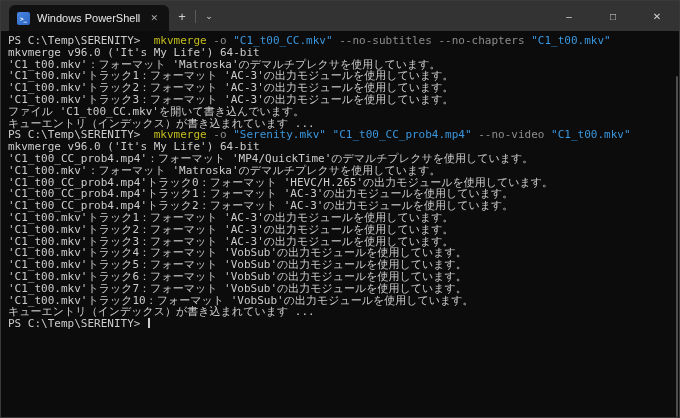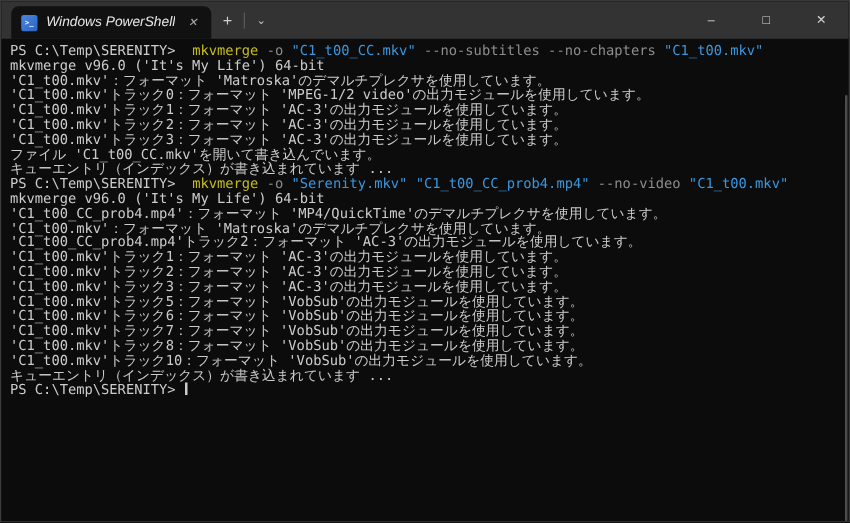--- a/index.html
+++ b/index.html
@@ -7,21 +7,21 @@
     position:relative; width:680px; height:418px; box-sizing:border-box;
     background:#0c0c0c; border:1px solid #3a3a3a;
     font-family:"Liberation Sans", sans-serif;
     display:flex; flex-direction:column; overflow:hidden;
   }
   
   .titlebar { height:30px; flex:0 0 30px; background:#333333; display:flex; align-items:stretch; }
   .tab {
     margin:4px 0 0 8px; width:160px; background:#111111;
     border-radius:6px 6px 0 0; display:flex; align-items:center;
-    padding:0 8px; gap:7px; box-sizing:border-box; cursor:default;font-style:italic;
+    padding:0 8px; gap:7px; box-sizing:border-box; cursor:default;
   }
   .ps-icon {
     width:13px; height:13px; flex:0 0 13px; border-radius:2px;
     background:linear-gradient(135deg,#4a86e0,#2b64c4);
     color:#ffffff; font-size:6px; font-weight:bold;
     font-family:"DejaVu Sans Mono", monospace;
     display:flex; align-items:center; justify-content:center;
   }
   .tab-title { color:#e8e8e8; font-size:11px; white-space:nowrap; overflow:hidden; flex:1; }
   .tab-close { color:#ababab; font-size:9px; padding:2px 3px; }
@@ -80,36 +80,37 @@
     <div class="win-btn">
       <span>✕</span>
     </div>
   </div>
 
   <div class="terminal">
     <div class="scrollbar-thumb"></div>
   <div class="line"><span class="c-w">PS C:\Temp\SERENITY&gt;  </span><span class="c-y">mkvmerge</span><span class="c-g"> -o </span><span class="c-b">"C1_t00_CC.mkv"</span><span class="c-g"> --no-subtitles --no-chapters </span><span class="c-b">"C1_t00.mkv"</span></div>
       <div class="line"><span class="c-w">mkvmerge v96.0 ('It's My Life') 64-bit</span></div>
       <div class="line"><span class="c-w">'C1_t00.mkv'：フォーマット 'Matroska'のデマルチプレクサを使用しています。</span></div>
-      <div class="line"><span class="c-w">'C1_t00.mkv'トラック0：フォーマット 'MPEG-1/2 video'の出力モジュールを使用しています。</span></div>
       <div class="line"><span class="c-w">'C1_t00.mkv'トラック1：フォーマット 'AC-3'の出力モジュールを使用しています。</span></div>
       <div class="line"><span class="c-w">'C1_t00.mkv'トラック2：フォーマット 'AC-3'の出力モジュールを使用しています。</span></div>
       <div class="line"><span class="c-w">'C1_t00.mkv'トラック3：フォーマット 'AC-3'の出力モジュールを使用しています。</span></div>
       <div class="line"><span class="c-w">ファイル 'C1_t00_CC.mkv'を開いて書き込んでいます。</span></div>
       <div class="line"><span class="c-w">キューエントリ（インデックス）が書き込まれています ...</span></div>
       <div class="line"><span class="c-w">PS C:\Temp\SERENITY&gt;  </span><span class="c-y">mkvmerge</span><span class="c-g"> -o </span><span class="c-b">"Serenity.mkv"</span><span class="c-w"> </span><span class="c-b">"C1_t00_CC_prob4.mp4"</span><span class="c-g"> --no-video </span><span class="c-b">"C1_t00.mkv"</span></div>
       <div class="line"><span class="c-w">mkvmerge v96.0 ('It's My Life') 64-bit</span></div>
       <div class="line"><span class="c-w">'C1_t00_CC_prob4.mp4'：フォーマット 'MP4/QuickTime'のデマルチプレクサを使用しています。</span></div>
       <div class="line"><span class="c-w">'C1_t00.mkv'：フォーマット 'Matroska'のデマルチプレクサを使用しています。</span></div>
+      <div class="line"><span class="c-w">'C1_t00_CC_prob4.mp4'トラック0：フォーマット 'HEVC/H.265'の出力モジュールを使用しています。</span></div>
+      <div class="line"><span class="c-w">'C1_t00_CC_prob4.mp4'トラック1：フォーマット 'AC-3'の出力モジュールを使用しています。</span></div>
       <div class="line"><span class="c-w">'C1_t00_CC_prob4.mp4'トラック2：フォーマット 'AC-3'の出力モジュールを使用しています。</span></div>
       <div class="line"><span class="c-w">'C1_t00.mkv'トラック1：フォーマット 'AC-3'の出力モジュールを使用しています。</span></div>
       <div class="line"><span class="c-w">'C1_t00.mkv'トラック2：フォーマット 'AC-3'の出力モジュールを使用しています。</span></div>
       <div class="line"><span class="c-w">'C1_t00.mkv'トラック3：フォーマット 'AC-3'の出力モジュールを使用しています。</span></div>
+      <div class="line"><span class="c-w">'C1_t00.mkv'トラック4：フォーマット 'VobSub'の出力モジュールを使用しています。</span></div>
       <div class="line"><span class="c-w">'C1_t00.mkv'トラック5：フォーマット 'VobSub'の出力モジュールを使用しています。</span></div>
       <div class="line"><span class="c-w">'C1_t00.mkv'トラック6：フォーマット 'VobSub'の出力モジュールを使用しています。</span></div>
       <div class="line"><span class="c-w">'C1_t00.mkv'トラック7：フォーマット 'VobSub'の出力モジュールを使用しています。</span></div>
-      <div class="line"><span class="c-w">'C1_t00.mkv'トラック8：フォーマット 'VobSub'の出力モジュールを使用しています。</span></div>
       <div class="line"><span class="c-w">'C1_t00.mkv'トラック10：フォーマット 'VobSub'の出力モジュールを使用しています。</span></div>
       <div class="line"><span class="c-w">キューエントリ（インデックス）が書き込まれています ...</span></div>
       <div class="line"><span class="c-w">PS C:\Temp\SERENITY&gt; </span><span class="cursor"></span></div>
     </div>
 
 </div>
 
 </body></html>

